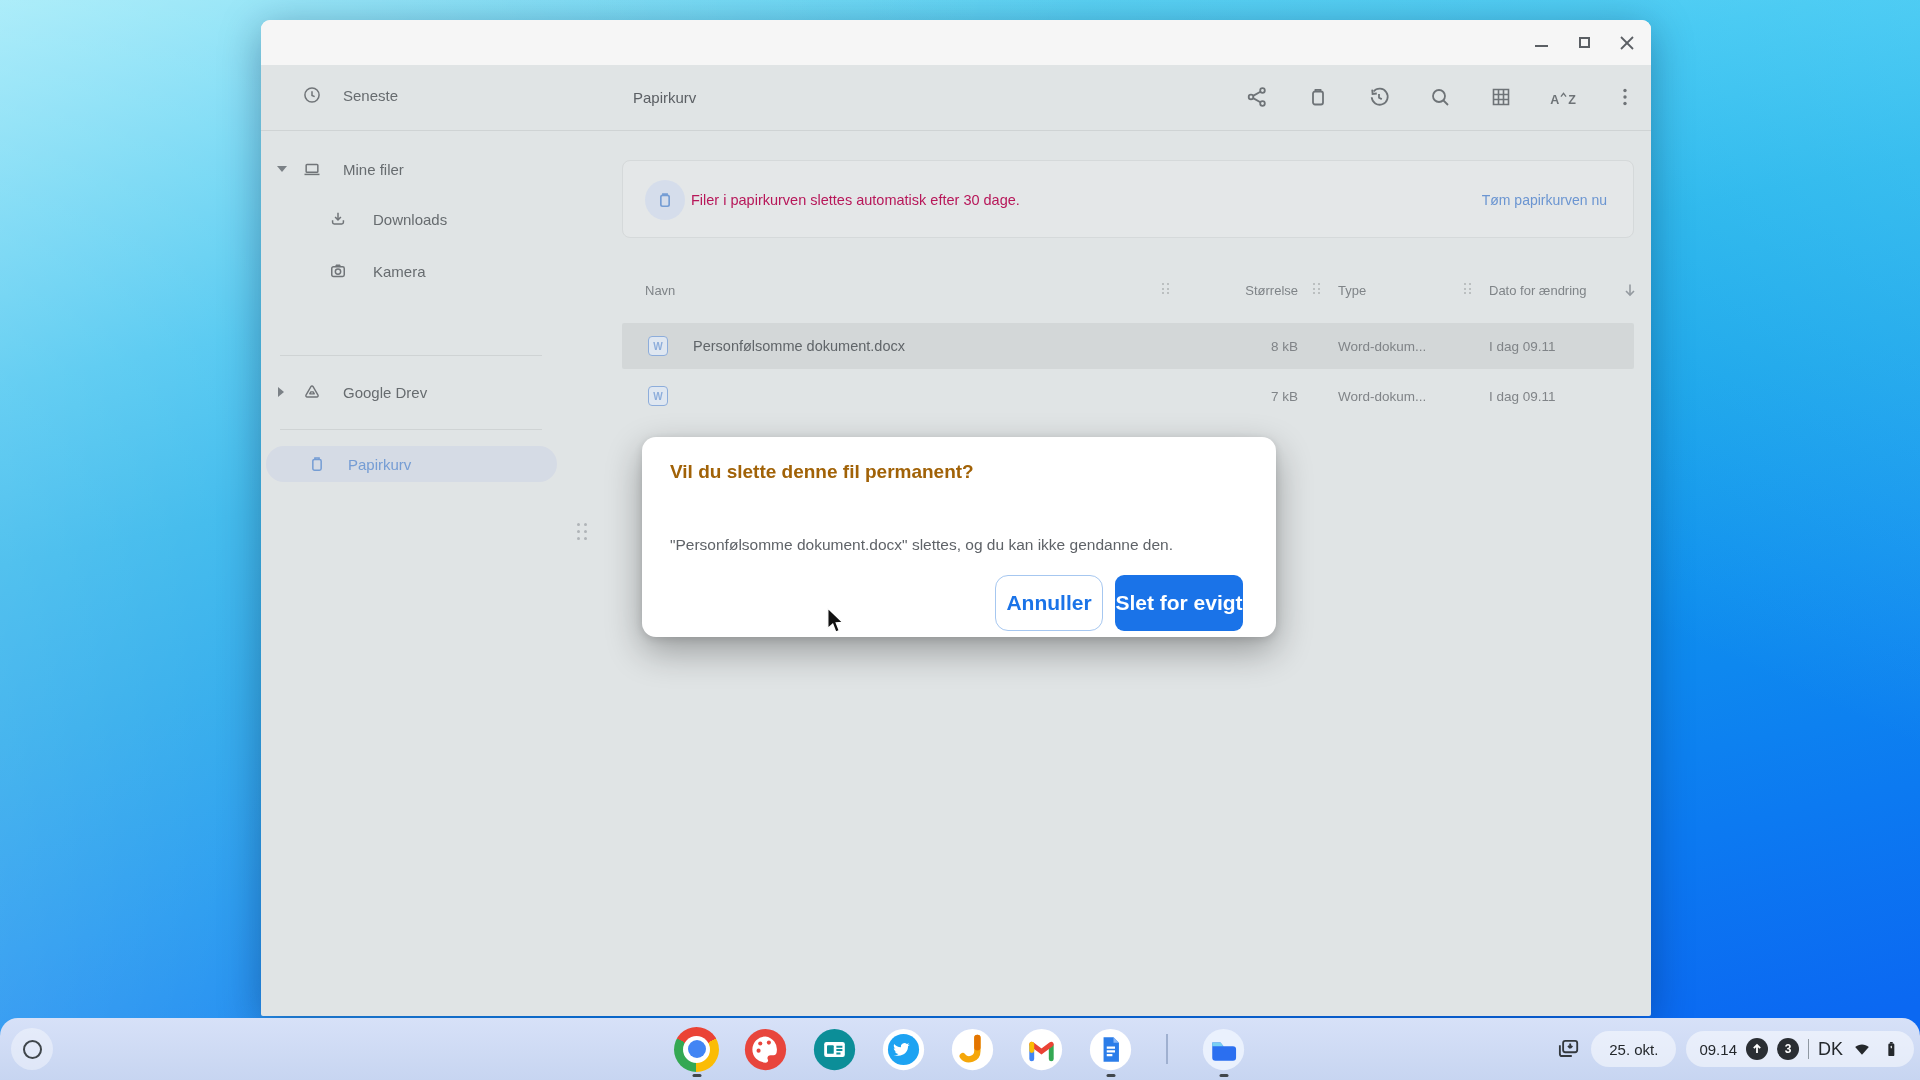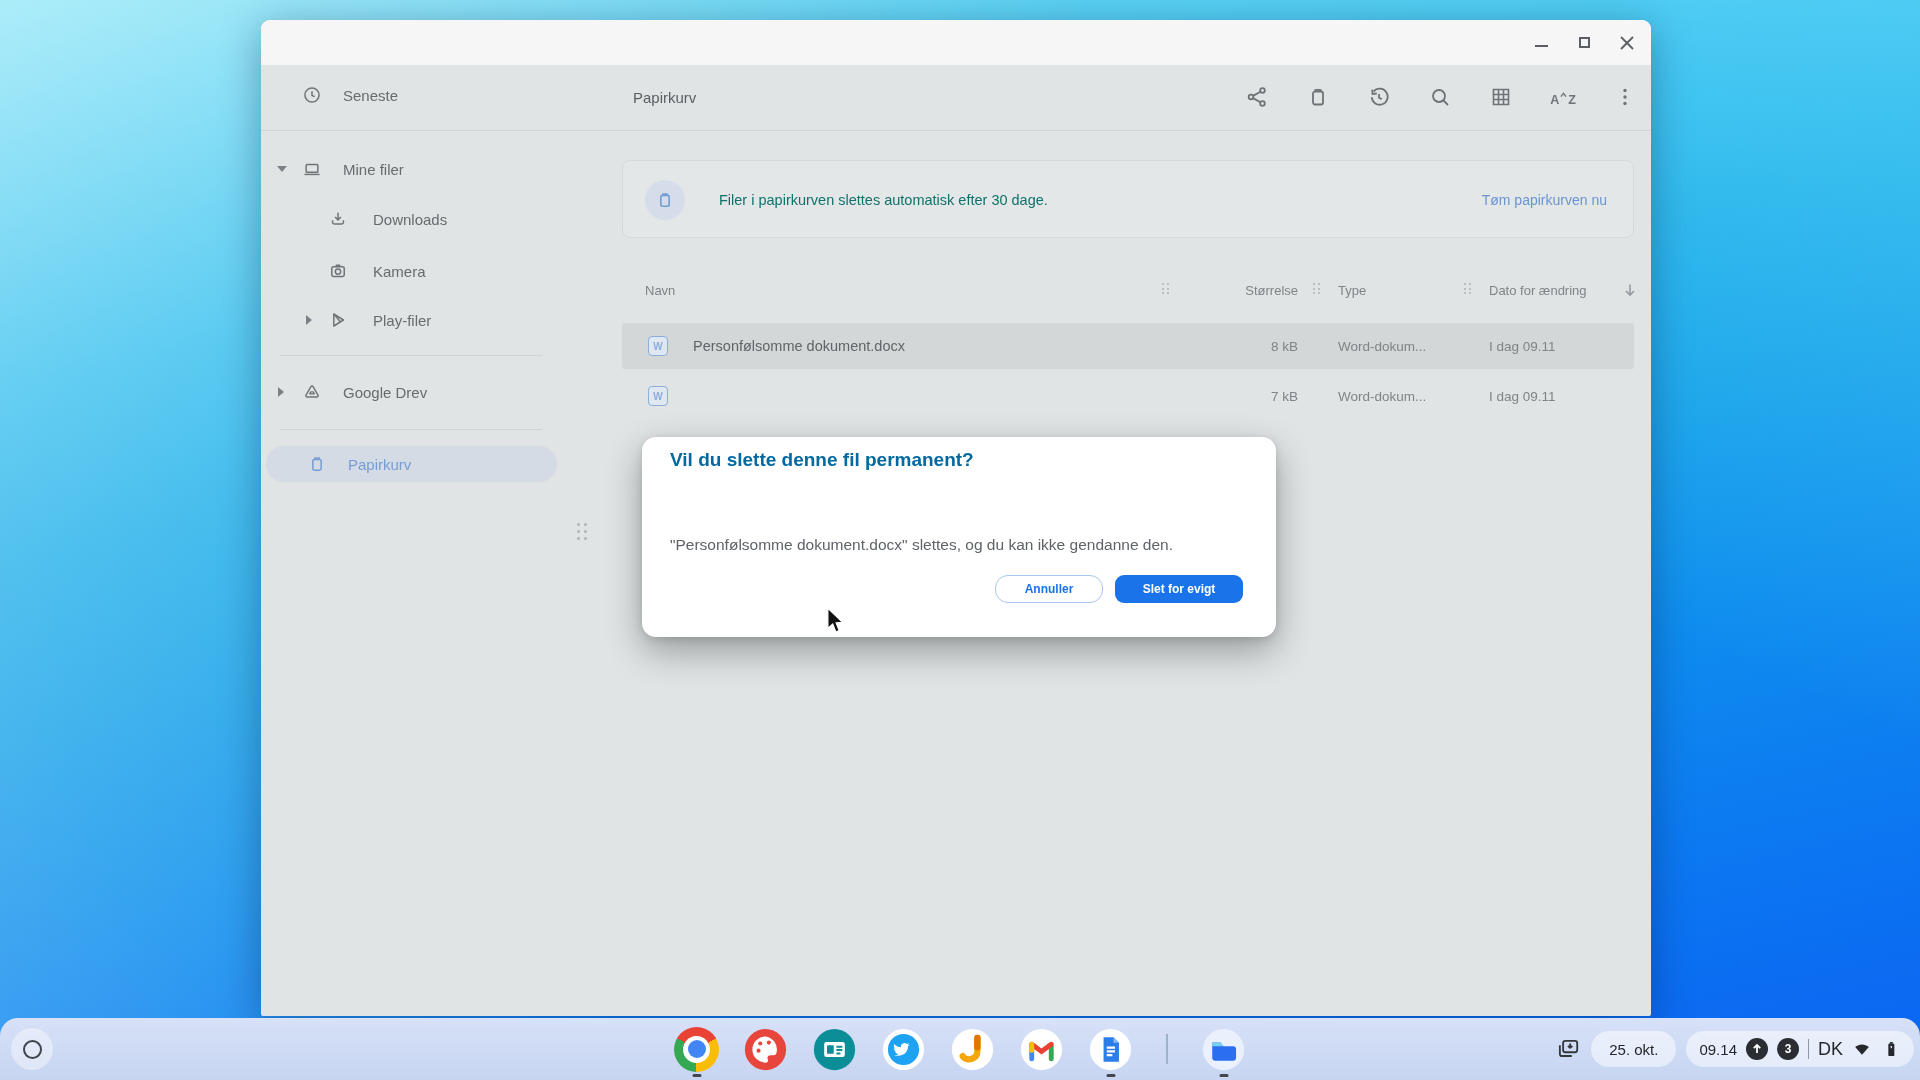--- a/index.html
+++ b/index.html
@@ -43,41 +43,41 @@
   .main-title { position:absolute; left:372px; top:45px; height:64px; display:flex; align-items:center; font-size:15px; color:#5f6368; }
   .toolbar { position:absolute; right:14px; top:45px; height:64px; display:flex; align-items:center; gap:37px; color:#73787c; }
   .tb-icon { width:24px; height:24px; cursor:pointer; }
   .main-divider { position:absolute; left:300px; right:0; top:110px; height:1px; background:#d7dbdc; }
   .sort-icon { display:flex; align-items:flex-end; font-size:12.5px; font-weight:bold; color:#73787c; line-height:1; height:18px; }
   .sort-icon .up { margin:0 1px 8px; }
 
   
   .banner { position:absolute; left:361px; top:140px; width:1012px; height:78px; background:#edf0f1; border:1px solid #dde1e2; border-radius:8px; }
   .banner-icon { position:absolute; left:22px; top:19px; width:40px; height:40px; border-radius:50%; background:#dde6f4; display:flex; align-items:center; justify-content:center; color:#7aa3dc; }
-  .banner-msg { position:absolute; left:96px; top:0; height:78px; display:flex; align-items:center; font-size:14.5px; color:#0f766e; }
+  .banner-msg { position:absolute; left:68px; top:0; height:78px; display:flex; align-items:center; font-size:14.5px; color:#be185d; }
   .banner-link { position:absolute; right:26px; top:0; height:78px; display:flex; align-items:center; font-size:14px; font-weight:500; color:#6f9bd9; cursor:pointer; }
 
   
   .thead { position:absolute; left:361px; top:250px; width:1012px; height:40px; font-size:13px; color:#84898d; }
   .th { position:absolute; top:0; height:40px; display:flex; align-items:center; }
   .handle { position:absolute; top:13px; width:9px; height:15px; display:grid; grid-template-columns:repeat(2,2px); grid-auto-rows:2px; gap:2.5px; cursor:col-resize; }
   .handle i { background:#b4b8bb; border-radius:50%; }
   .frow { position:absolute; left:361px; width:1012px; height:46px; font-size:14.5px; color:#64696d; cursor:default; }
   .frow.selected { background:#dbdfe0; border-radius:2px; }
   .fcell { position:absolute; top:0; height:46px; display:flex; align-items:center; }
   .fcell.meta { font-size:13.5px; color:#85898d; }
   .ficon { position:absolute; left:26px; top:13px; width:20px; height:20px; border:1.5px solid #93b4e4; background:#e8f0fa; border-radius:4px;
     display:flex; align-items:center; justify-content:center; font-size:10px; font-weight:bold; color:#93b4e4; }
 
   
   .dialog { position:absolute; left:642px; top:437px; width:634px; height:200px; background:#fff; border-radius:14px;
     box-shadow:0 14px 36px rgba(0,0,0,0.32), 0 2px 8px rgba(0,0,0,0.12); z-index:5; }
-  .dlg-title { position:absolute; left:28px; top:12px; font-size:19px; font-weight:bold; color:#0369a1; }
+  .dlg-title { position:absolute; left:28px; top:24px; font-size:19px; font-weight:bold; color:#a16207; }
   .dlg-body { position:absolute; left:28px; top:99px; font-size:15.5px; color:#5f6368; }
-  .btn { position:absolute; top:138px; height:28px; display:flex; align-items:center; justify-content:center; font-size:12px; font-weight:bold; cursor:pointer; }
+  .btn { position:absolute; top:138px; height:56px; display:flex; align-items:center; justify-content:center; font-size:21px; font-weight:bold; cursor:pointer; }
   .btn-cancel { left:353px; width:108px; background:#fff; border:1.5px solid #a6c7f0; border-radius:13px; color:#1a73e8; }
   .btn-confirm { left:473px; width:128px; background:#1a73e8; border-radius:9px; color:#fff; }
 
   .cursor { position:absolute; left:825px; top:608px; z-index:9; }
 
   
   .shelf { position:absolute; left:0; top:1018px; width:1920px; height:62px; border-radius:18px 18px 0 0;
     background:linear-gradient(180deg, #d7e1f8 0%, #c7d5f1 100%); z-index:4; }
   .launcher { position:absolute; left:11px; top:10px; width:42px; height:42px; border-radius:50%; background:rgba(255,255,255,0.4);
     display:flex; align-items:center; justify-content:center; cursor:pointer; }
@@ -148,28 +148,20 @@
       <span class="s-label indent">Downloads</span>
     </div>
     <div class="s-row" style="top:231px;">
       <svg class="s-icon indent" viewBox="0 0 24 24" fill="none" stroke="currentColor" stroke-width="1.8">
           <rect x="4.5" y="7" width="15" height="11.5" rx="2"></rect>
           <circle cx="12" cy="12.7" r="3.2"></circle>
           <path d="M9 7 l1.2 -2 h3.6 L15 7"></path>
         </svg>
       <span class="s-label indent">Kamera</span>
     </div>
-    <div class="s-row" style="top:280px;">
-      <span class="caret caret-right"></span>
-      <svg class="s-icon indent" viewBox="0 0 24 24" fill="none" stroke="currentColor" stroke-width="1.8" stroke-linejoin="round">
-          <path d="M7 4.8 L18.5 12 L7 19.2 Z"></path>
-          <path d="M7 4.8 L14.8 14.2"></path>
-        </svg>
-      <span class="s-label indent">Play-filer</span>
-    </div>
     <div class="divider" style="left:19px;width:262px;top:335px;"></div>
 
     <div class="s-row" style="top:352px;">
       <span class="caret caret-right lvl1"></span>
       <svg class="s-icon" viewBox="0 0 24 24" fill="none" stroke="currentColor" stroke-width="1.7" stroke-linejoin="round">
           <path d="M10.7 5.6 a1.5 1.5 0 0 1 2.6 0 l5.9 10.2 a1.5 1.5 0 0 1 -1.3 2.2 H6.1 a1.5 1.5 0 0 1 -1.3 -2.2 Z"></path>
           <path d="M10.6 11.8 h2.8 l1.3 2.4 h-5.4 Z"></path>
         </svg>
       <span class="s-label">Google Drev</span>
     </div>

